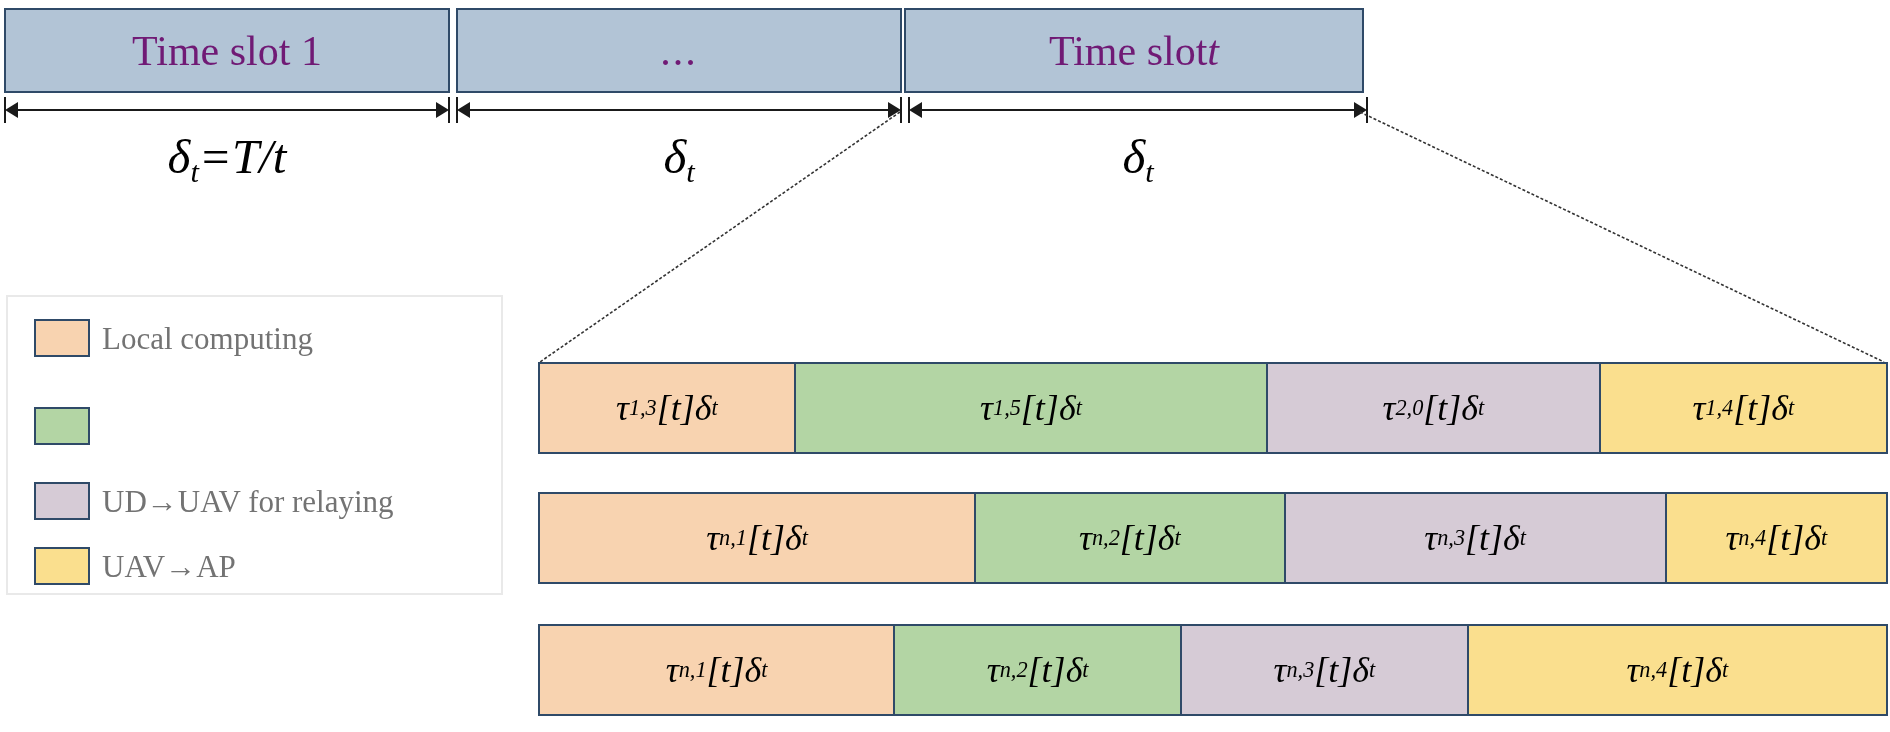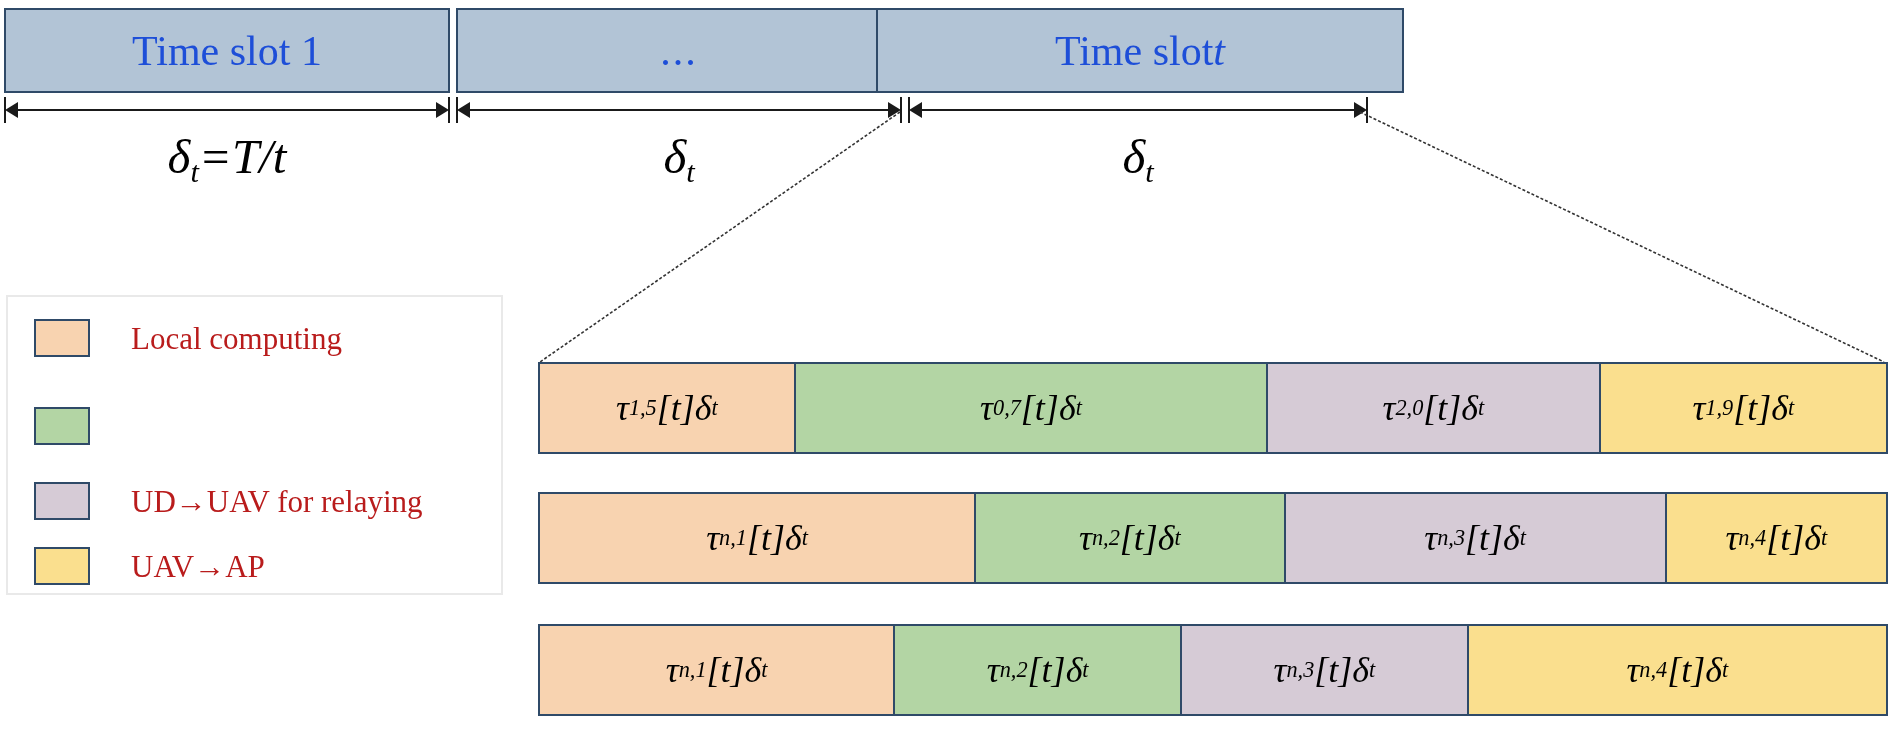--- a/index.html
+++ b/index.html
@@ -13,21 +13,21 @@
   .stage{position:absolute;left:0;top:0;width:1890px;height:732px;}
 
   
   .slot{
     position:absolute;
     top:8px;height:85px;
     background:#b2c4d6;
     border:2px solid #2f4a68;
     box-sizing:border-box;
     display:flex;align-items:center;justify-content:center;
-    font-size:42px;color:#1d4ed8;
+    font-size:42px;color:#701a75;
   }
   .slot .lbl{line-height:1;}
   .slot .ital{font-style:italic;}
   .dots{letter-spacing:2px;font-size:42px;}
 
   
   .dimrow{position:absolute;height:26px;}
   .dimline{
     position:absolute;left:8px;right:8px;top:12px;height:2px;background:#1a1a1a;
   }
@@ -49,21 +49,21 @@
   
   .legend{
     position:absolute;left:6px;top:295px;width:497px;height:300px;
     background:#ffffff;border:2px solid #e9e9e9;box-sizing:border-box;
   }
   .legrow{position:absolute;left:26px;display:flex;align-items:center;}
   .swatch{
     width:56px;height:38px;border:2px solid #2f4a68;box-sizing:border-box;
     flex:0 0 auto;
   }
-  .legtext{margin-left:41px;font-size:31px;color:#b91c1c;white-space:nowrap;line-height:1;}
+  .legtext{margin-left:12px;font-size:31px;color:#737373;white-space:nowrap;line-height:1;}
 
   
   .bar{position:absolute;display:flex;height:92px;box-sizing:border-box;
        border:2px solid #2f4a68;}
   .seg{
     box-sizing:border-box;
     border-right:2px solid #2f4a68;
     display:flex;align-items:center;justify-content:center;
     font-size:36px;color:#000;overflow:hidden;
   }
@@ -78,21 +78,21 @@
 <div class="stage">
 
   <div class="slot" style="left:4px;width:446px;">
     <span class="lbl">Time slot 1</span>
   </div>
 
   <div class="slot" style="left:456px;width:446px;">
     <span class="lbl dots">...</span>
   </div>
 
-  <div class="slot" style="left:876px;width:528px;">
+  <div class="slot" style="left:904px;width:460px;">
     <span class="lbl">Time slot </span>
       <span class="lbl ital">t</span>
   </div>
 
   <div class="dimrow" style="left:4px;top:97px;width:446px;">
     <div class="tick l"></div>
     <div class="tick r"></div>
     <div class="dimline"></div>
     <div class="ah l"></div>
     <div class="ah r"></div>
@@ -142,42 +142,42 @@
     </div>
     <div class="legrow" style="top:250px;justify-content:space-between;">
       <div class="swatch" style="background:#fadf8e;"></div>
       <div class="legtext">UAV→AP</div>
     </div>
   </div>
 
   <div class="bar" style="left:538px;top:362px;width:1350px;">
     <div class="seg" style="background:#f8d3b0;width:19.0%;">
       <span class="mi">τ</span>
+        <span class="sub">1,3</span>
+        <span class="mi">[t]</span>
+        <span class="mi">δ</span>
+        <span class="sub">t</span>
+    </div>
+    <div class="seg" style="background:#b3d5a4;width:35.1%;">
+      <span class="mi">τ</span>
         <span class="sub">1,5</span>
         <span class="mi">[t]</span>
         <span class="mi">δ</span>
         <span class="sub">t</span>
     </div>
-    <div class="seg" style="background:#b3d5a4;width:35.1%;">
-      <span class="mi">τ</span>
-        <span class="sub">0,7</span>
-        <span class="mi">[t]</span>
-        <span class="mi">δ</span>
-        <span class="sub">t</span>
-    </div>
     <div class="seg" style="background:#d6cbd6;width:24.7%;">
       <span class="mi">τ</span>
         <span class="sub">2,0</span>
         <span class="mi">[t]</span>
         <span class="mi">δ</span>
         <span class="sub">t</span>
     </div>
     <div class="seg" style="background:#fadf8e;width:21.2%;">
       <span class="mi">τ</span>
-        <span class="sub">1,9</span>
+        <span class="sub">1,4</span>
         <span class="mi">[t]</span>
         <span class="mi">δ</span>
         <span class="sub">t</span>
     </div>
   </div>
 
   <div class="bar" style="left:538px;top:492px;width:1350px;">
     <div class="seg" style="background:#f8d3b0;width:32.4%;">
       <span class="mi">τ</span>
         <span class="sub">n,1</span>

